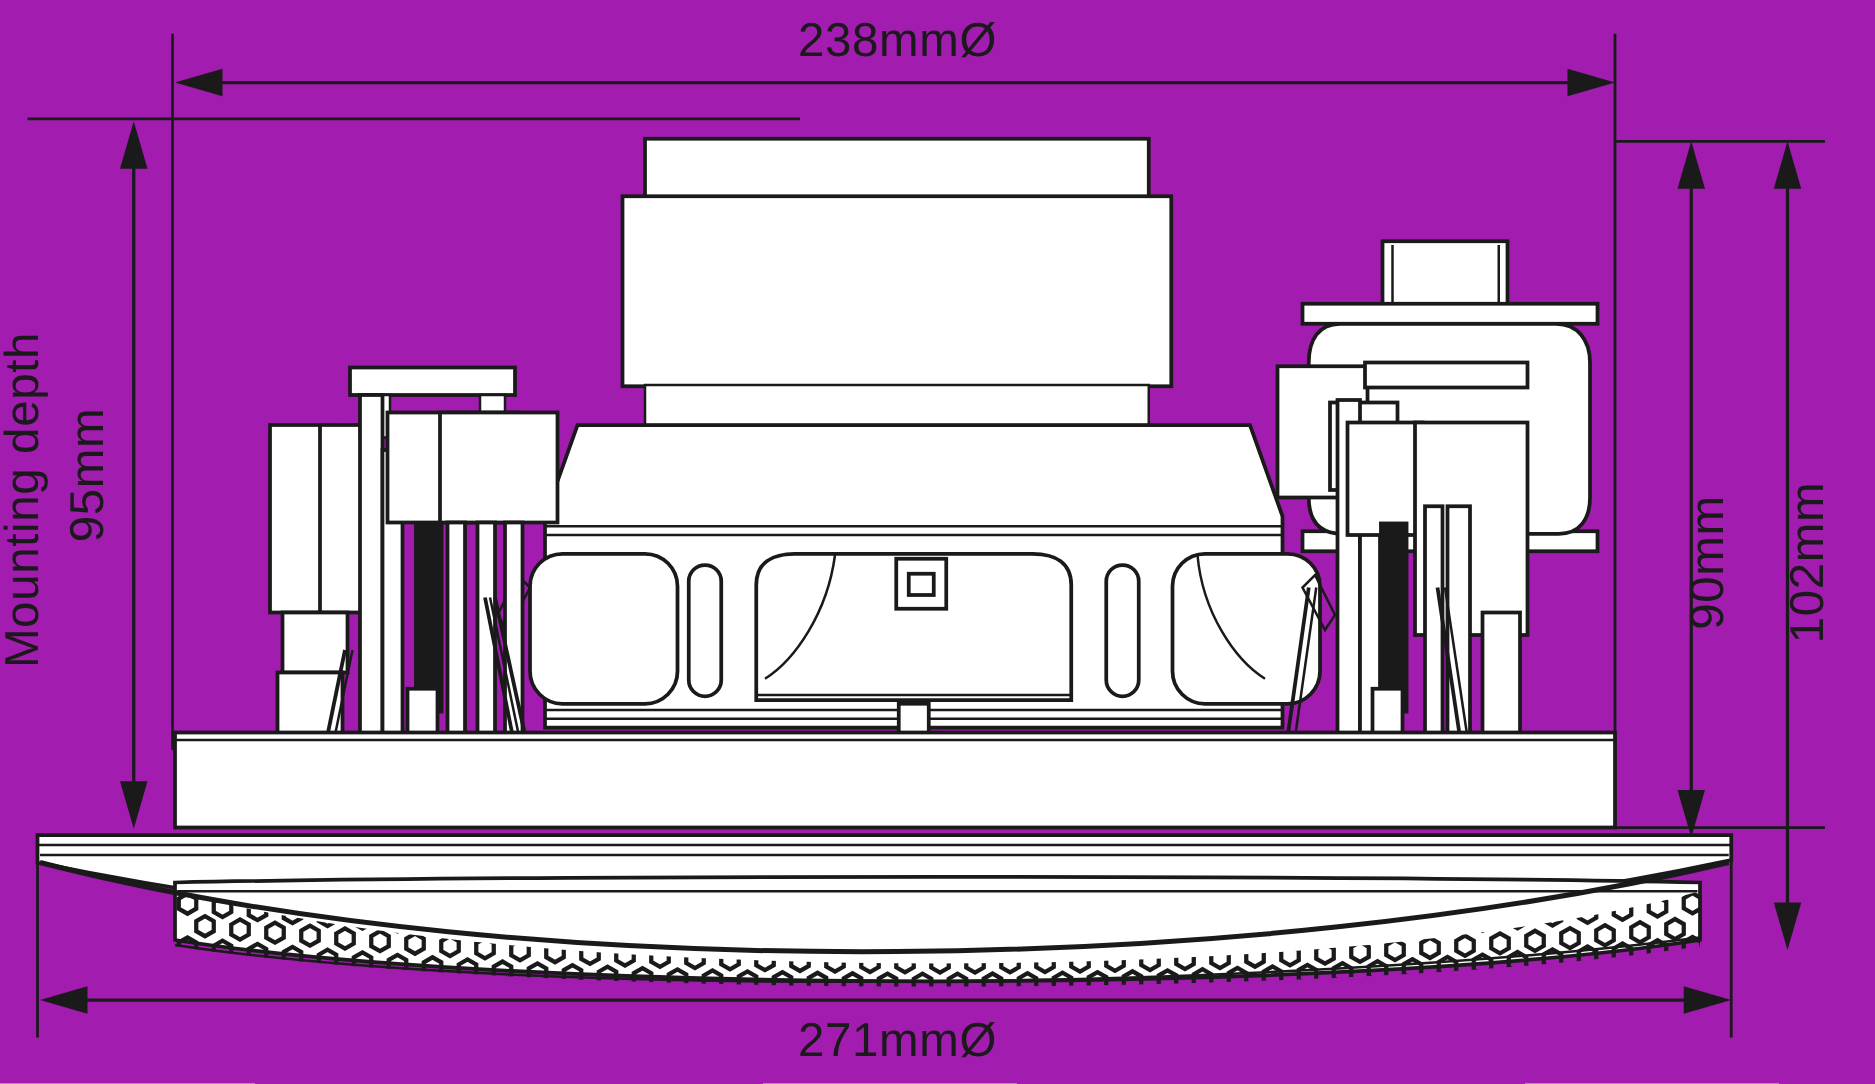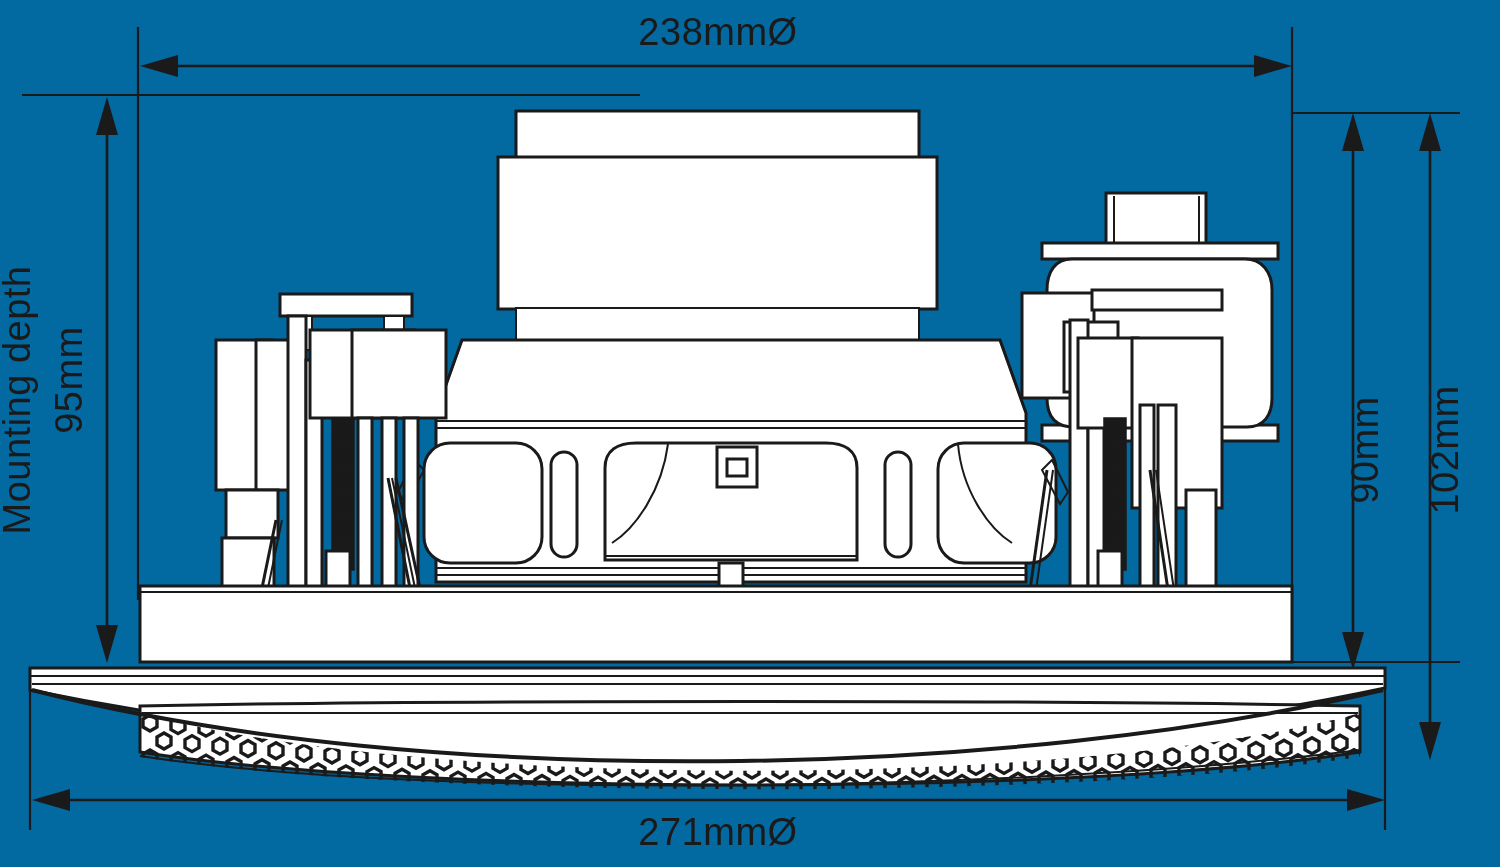--- a/index.html
+++ b/index.html
@@ -11,21 +11,21 @@
   body {
     font-family: "Liberation Sans", sans-serif;
     width: 1500px;
     height: 867px;
     overflow: hidden;
   }
   #drawing-root {
     position: relative;
     width: 1500px;
     height: 867px;
-    background: #0369a1;
+    background: #a21caf;
   }
   svg#blueprint {
     display: block;
     width: 1500px;
     height: 867px;
   }
   .dim-text {
     font-family: "Liberation Sans", sans-serif;
     font-size: 38px;
     fill: #1a1a1a;

